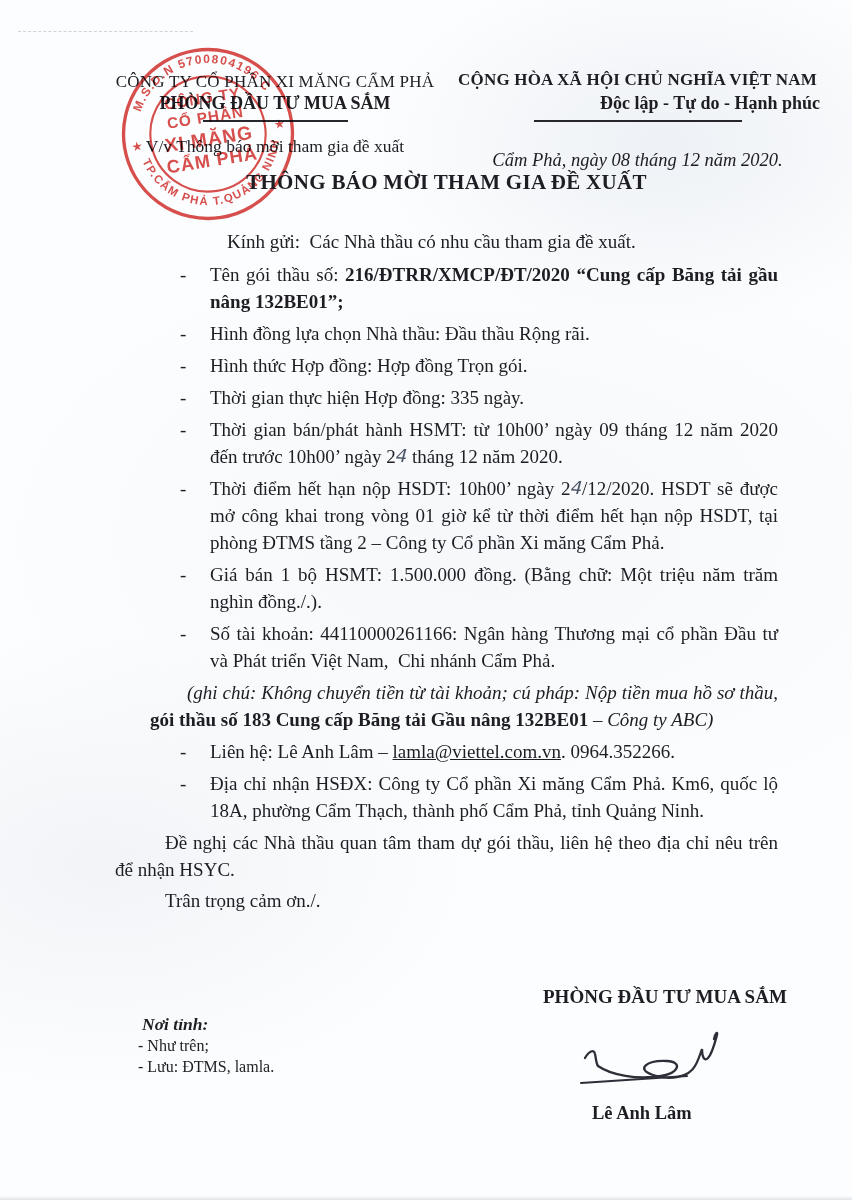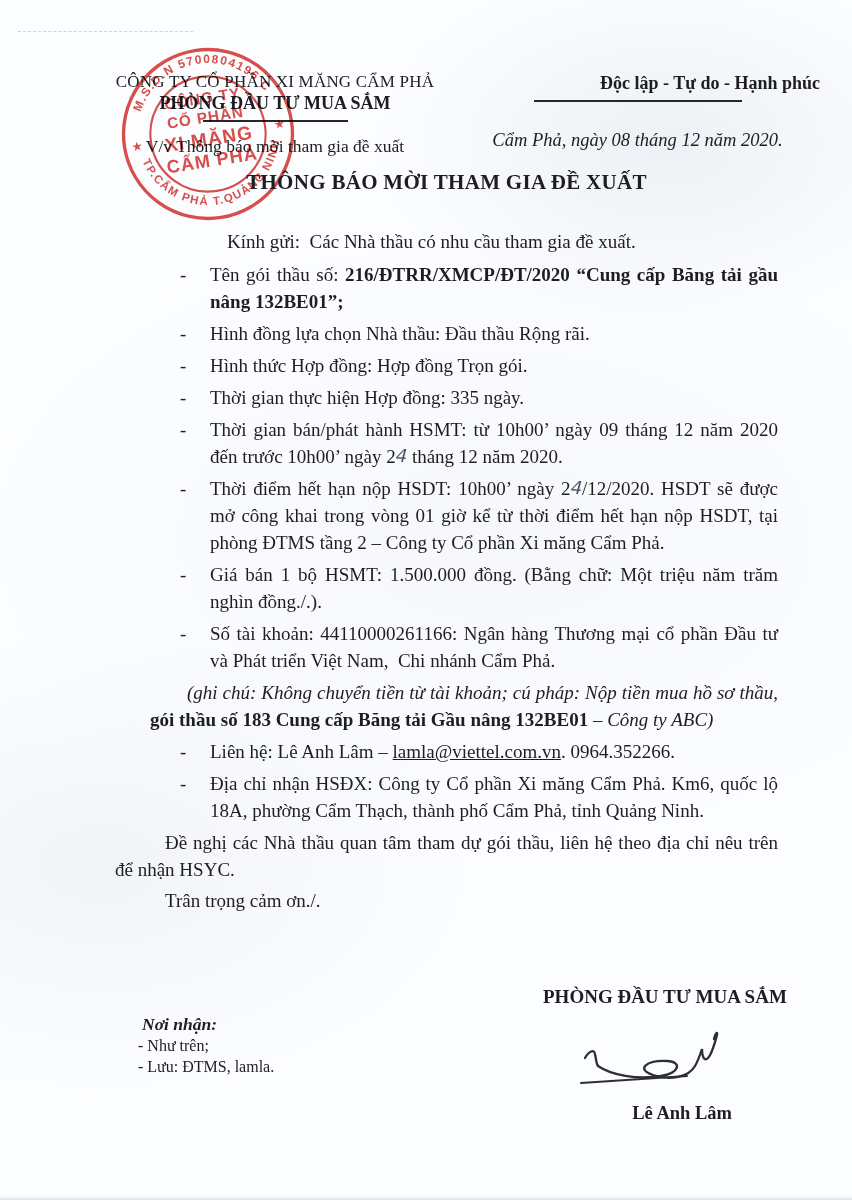--- a/index.html
+++ b/index.html
@@ -51,39 +51,40 @@
     font-size:18px;display:inline-block;transform:translateY(-1px) rotate(4deg);}
   .email{text-decoration:underline;color:#1d1d23;}
   .note{margin:5px 0 0 35px;text-indent:37px;text-align:justify;font-style:italic;}
   .note .b{font-style:normal;}
   .closing{margin:5px 0 0;text-indent:50px;text-align:justify;}
   .thanks{margin:4px 0 0;text-indent:50px;}
 
   
   .sign-dept{position:absolute;left:543px;top:986px;font-size:19px;font-weight:700;white-space:nowrap;}
   .signature{position:absolute;left:575px;top:1020px;width:160px;height:80px;}
-  .signer{position:absolute;left:592px;top:1103px;width:140px;text-align:right;
+  .signer{position:absolute;left:592px;top:1103px;width:140px;text-align:left;
     font-size:18.5px;font-weight:700;}
   .recipients{position:absolute;left:138px;top:1014px;font-size:16px;line-height:21px;}
   .recipients .label{font-size:17.5px;font-weight:700;font-style:italic;margin-left:4px;}
 </style>
 </head>
 <body>
 
 <div class="page">
   <div class="crease"></div>
 
   <div class="hleft">
     <div class="company">CÔNG TY CỔ PHẦN XI MĂNG CẨM PHẢ</div>
     <div class="dept">PHÒNG ĐẦU TƯ MUA SẮM</div>
     <div class="rule"></div>
     <div class="subject">V/v Thông báo mời tham gia đề xuất</div>
   </div>
 
   <div class="hright">
+    <div class="national">CỘNG HÒA XÃ HỘI CHỦ NGHĨA VIỆT NAM</div>
     <div class="motto">Độc lập - Tự do - Hạnh phúc</div>
     <div class="rule"></div>
     <div class="dateline">Cẩm Phả, ngày 08 tháng 12 năm 2020.</div>
   </div>
 
   <div class="stamp">
     <svg viewBox="0 0 200 200">
       <defs>
         <path id="arcTop" d="M 26,100 A 74,74 0 1 1 174,100" fill="none"></path>
         <path id="arcBottom" d="M 26,100 A 74,74 0 0 0 174,100" fill="none"></path>
@@ -169,19 +170,19 @@
   <div class="signature">
     <svg viewBox="0 0 160 80" fill="none">
       <path d="M10 38 C14 31 19 29 20 34 C21 38 21 43 23 46 C36 55 62 60 86 56 C104 53 108 42 92 41 C72 40 60 49 78 55 C95 61 114 57 120 46 C123 41 125 35 127 29 C127 36 129 42 133 38 C137 34 139 26 142 15 C143 11 140 13 139 19" stroke="#2e2e38" stroke-width="2.3" stroke-linecap="round"></path>
       <path d="M6 63 L112 56" stroke="#2e2e38" stroke-width="2" stroke-linecap="round"></path>
     </svg>
   </div>
 
   <div class="signer">Lê Anh Lâm</div>
 
   <div class="recipients">
-    <div class="label">Nơi nhận:</div>
+    <div class="label">Nơi tỉnh:</div>
     <div>- Như trên;</div>
     <div>- Lưu: ĐTMS, lamla.</div>
   </div>
 
   <div class="bottom-shade"></div>
 </div>
 
 </body></html>

